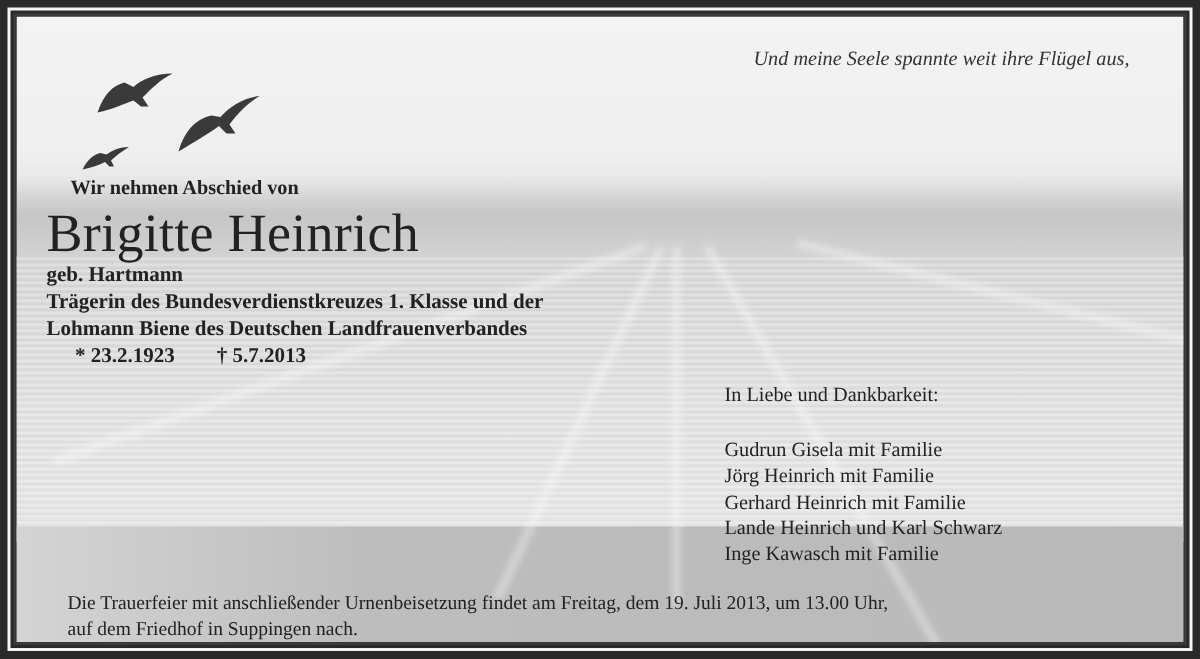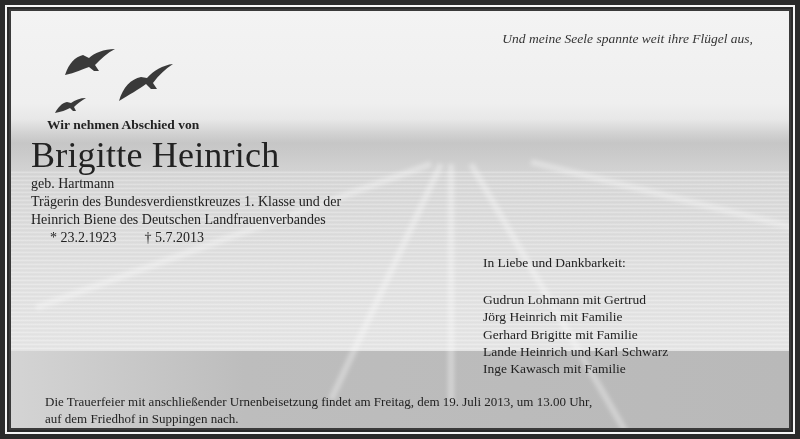--- a/index.html
+++ b/index.html
@@ -48,21 +48,21 @@
     text-align: right; font-style: italic; font-size: 13.5px; line-height: 19px; color: #333;
   }
   .birds { position: absolute; left: 38px; top: 20px; width: 140px; height: 90px; }
   .farewell {
     position: absolute; left: 36px; top: 106px; font-size: 13.5px; color: #222; font-weight: bold;
   }
   .center {
     position: absolute; left: 0; right: 0; top: 124px; text-align: left; margin-left: 20px;
   }
   .name { font-size: 36px; line-height: 40px; color: #222; letter-spacing: 0.2px; }
-  .center .line { font-size: 14px; line-height: 18px; color: #222; }
+  .center .line { font-size: 14px; line-height: 18px; color: #222; font-weight: bold; }
   .dates { word-spacing: 0; padding-left: 19px; }
   .dates span + span { margin-left: 28px; }
   .thanks {
     position: absolute; left: 472px; top: 244px; font-size: 13.5px; color: #222;
   }
   .thanks .head { margin-bottom: 20px; }
   .thanks .fam { line-height: 17.3px; }
   .funeral {
     position: absolute; left: 34px; top: 382px; font-size: 13px; line-height: 17px; color: #222;
   }
@@ -93,31 +93,31 @@
     <div class="quote">
       <div>Und meine Seele spannte weit ihre Flügel aus,</div>
     </div>
 
     <div class="farewell">Wir nehmen Abschied von</div>
 
     <div class="center">
       <div class="name">Brigitte Heinrich</div>
       <div class="line">geb. Hartmann</div>
       <div class="line">Trägerin des Bundesverdienstkreuzes 1. Klasse und der</div>
-      <div class="line">Heinrich Biene des Deutschen Landfrauenverbandes</div>
+      <div class="line">Lohmann Biene des Deutschen Landfrauenverbandes</div>
       <div class="line dates">
         <span>* 23.2.1923</span><span>† 5.7.2013</span>
       </div>
     </div>
 
     <div class="thanks">
       <div class="head">In Liebe und Dankbarkeit:</div>
-      <div class="fam">Gudrun Lohmann mit Gertrud</div>
+      <div class="fam">Gudrun Gisela mit Familie</div>
       <div class="fam">Jörg Heinrich mit Familie</div>
-      <div class="fam">Gerhard Brigitte mit Familie</div>
+      <div class="fam">Gerhard Heinrich mit Familie</div>
       <div class="fam">Lande Heinrich und Karl Schwarz</div>
       <div class="fam">Inge Kawasch mit Familie</div>
     </div>
 
     <div class="funeral">
       <div>Die Trauerfeier mit anschließender Urnenbeisetzung findet am Freitag, dem 19. Juli 2013, um 13.00 Uhr,</div>
       <div>auf dem Friedhof in Suppingen nach.</div>
     </div>
   </div>
 </div>

